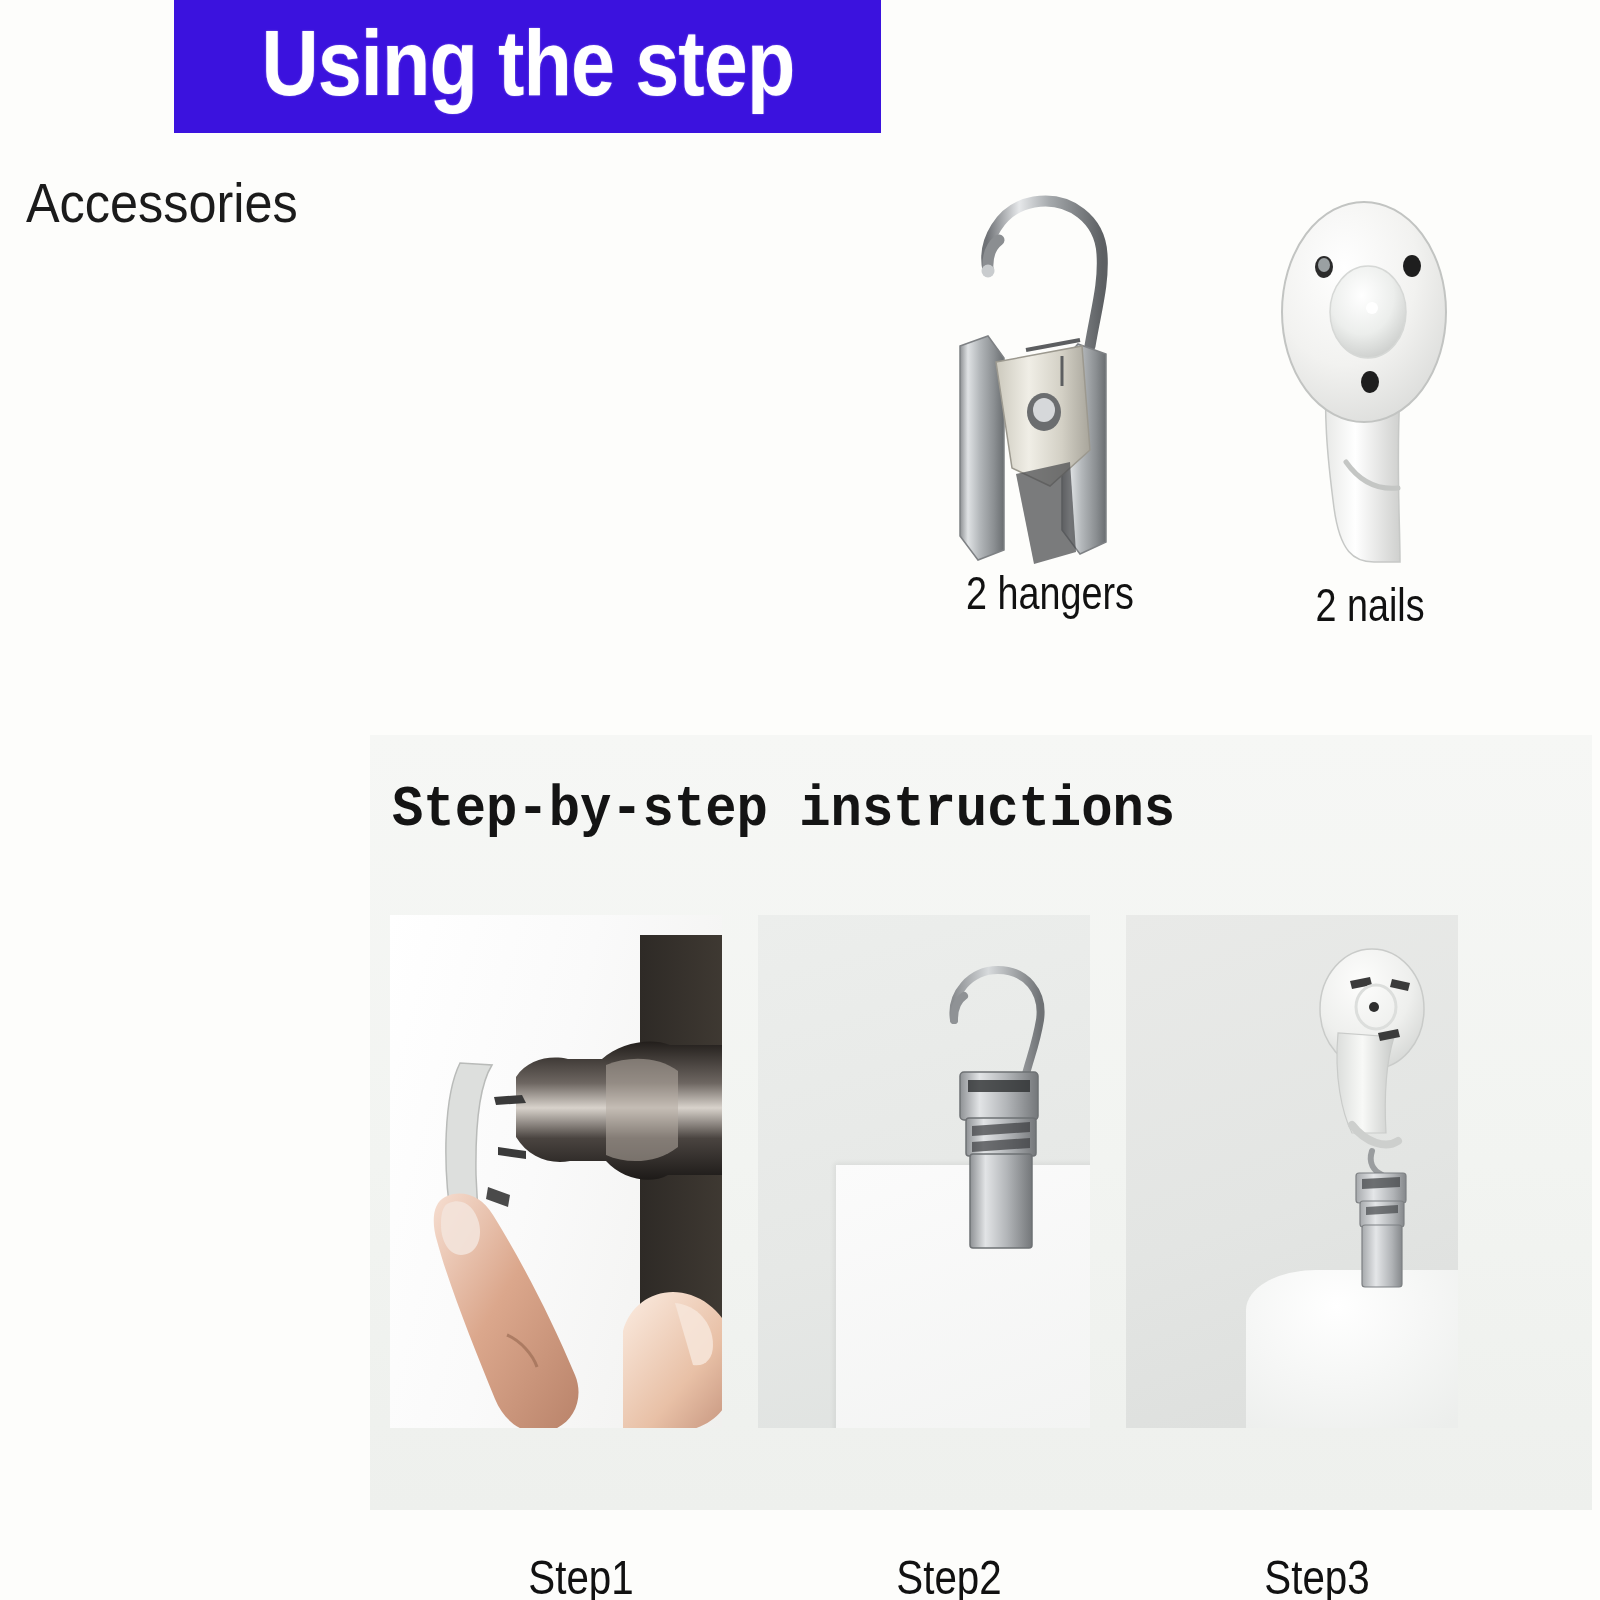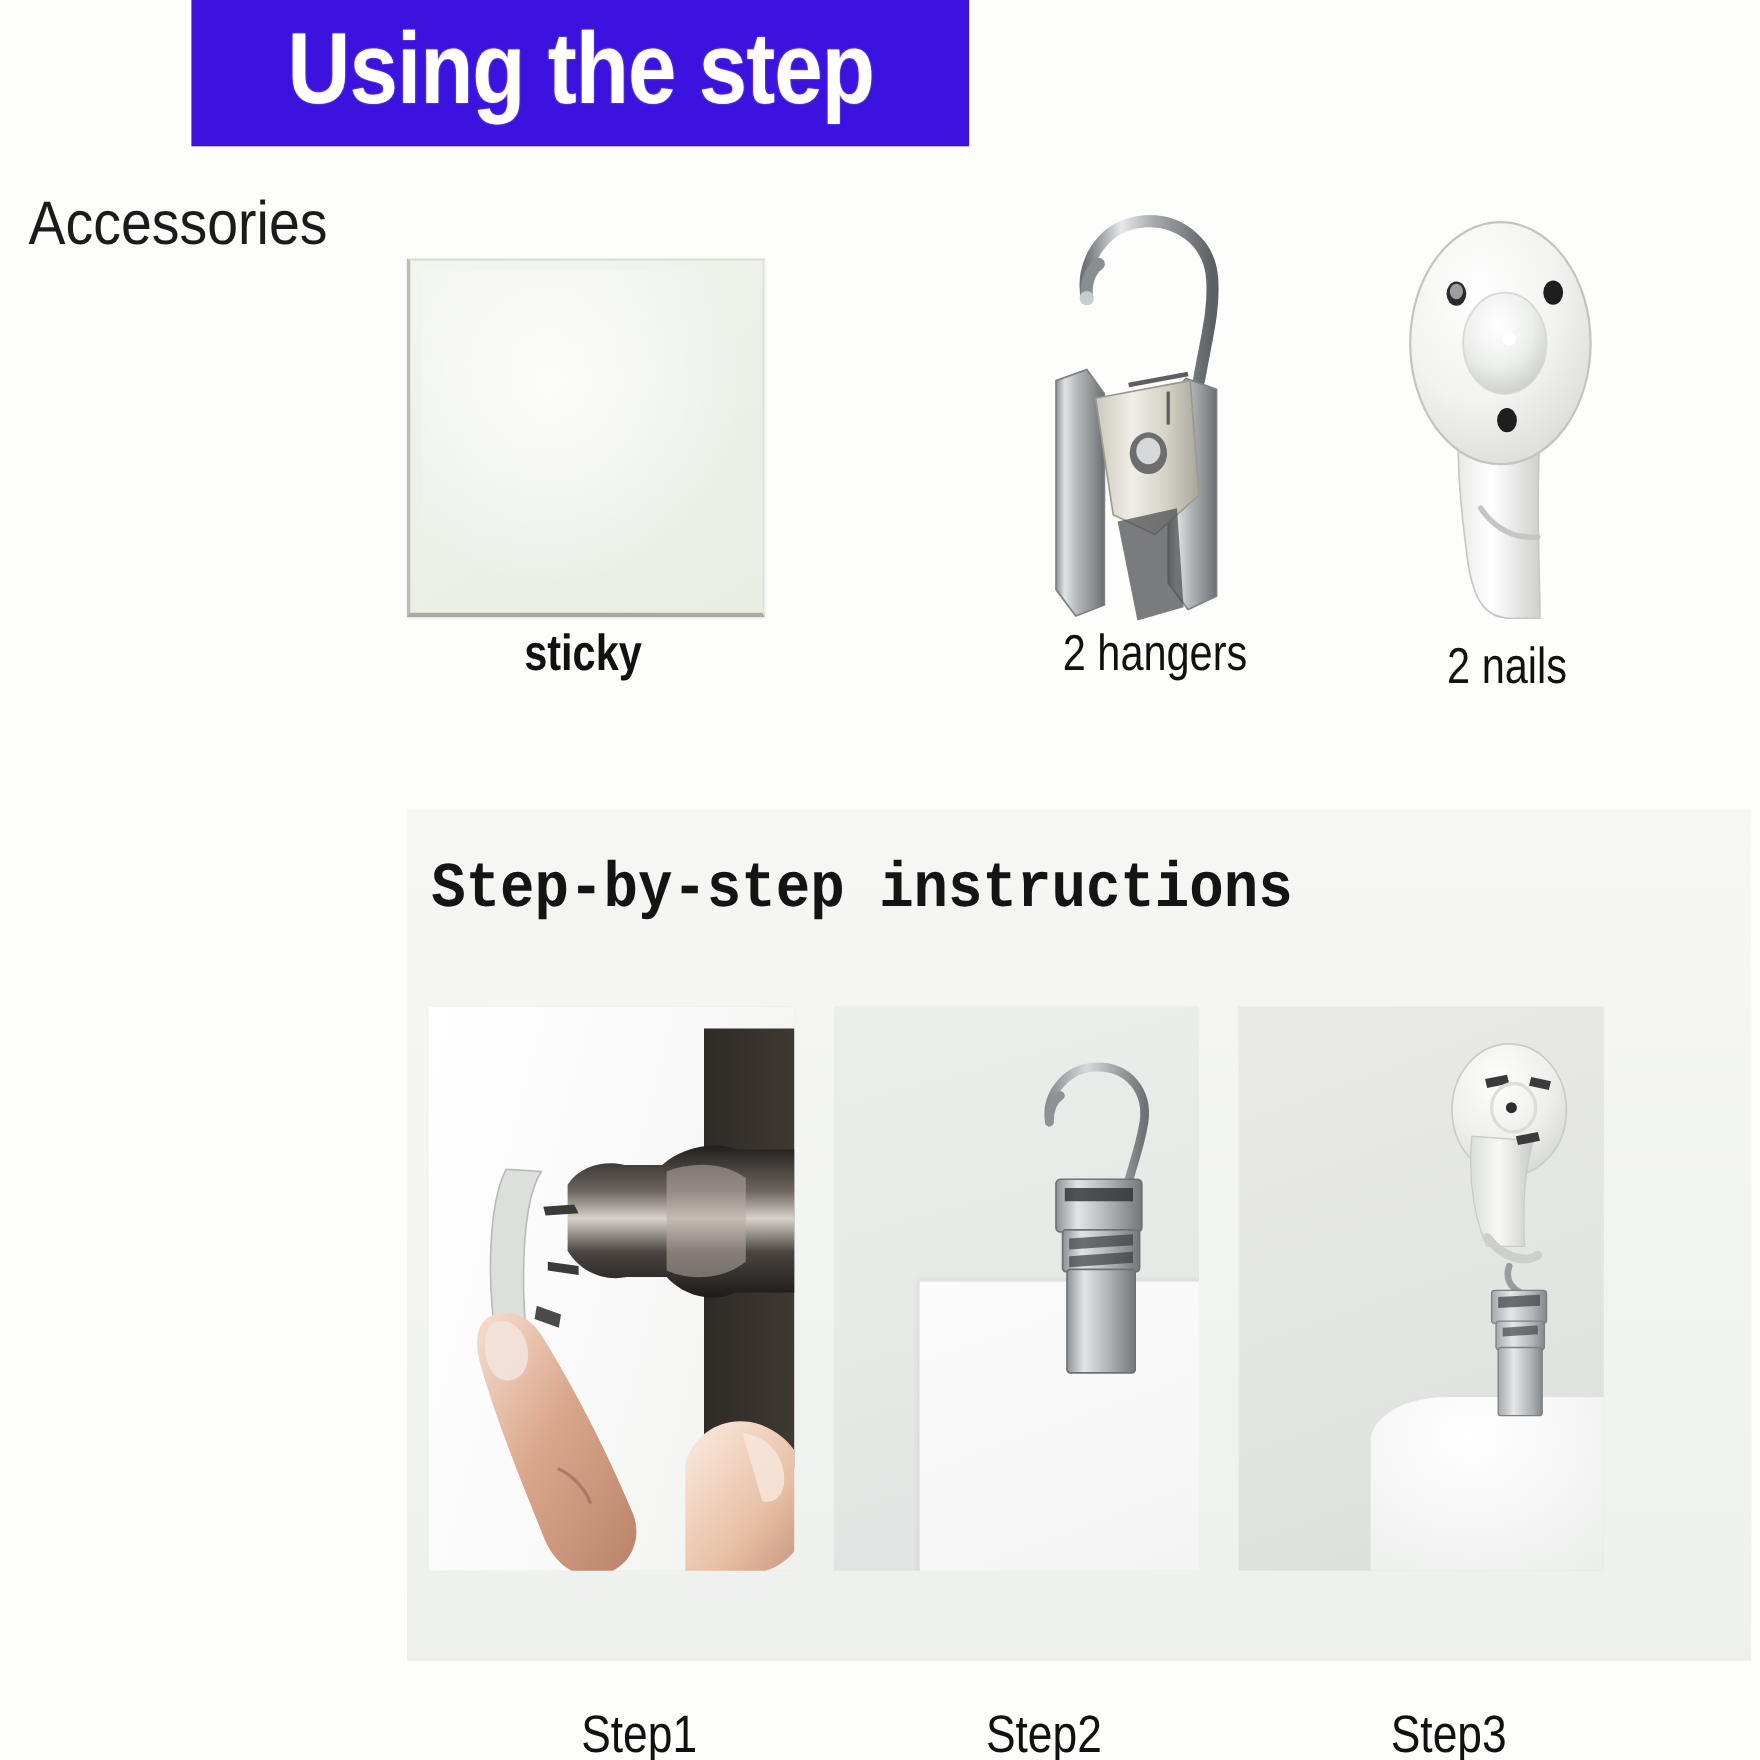--- a/index.html
+++ b/index.html
@@ -202,26 +202,20 @@
 <body>
 
 <div class="title-banner">
   <span class="title-text">Using the step</span>
 </div>
 
 <div class="accessories-label">Accessories</div>
 
 <div class="accessories-row">
 
-  <div class="acc-item" id="acc-sticky">
-    <div class="acc-art">
-      <div class="sticky-pad"></div>
-    </div>
-    <div class="acc-caption bold">sticky</div>
-  </div>
 
   <div class="acc-item" id="acc-hanger">
     <div class="acc-art">
       <svg class="hanger-svg" width="240" height="420" viewBox="0 0 240 420">
         <defs>
           <linearGradient id="wire" x1="0" y1="0" x2="1" y2="0">
             <stop offset="0%" stop-color="#6f7276"></stop>
             <stop offset="28%" stop-color="#e6e8ea"></stop>
             <stop offset="55%" stop-color="#a4a8ab"></stop>
             <stop offset="100%" stop-color="#5d6063"></stop>

